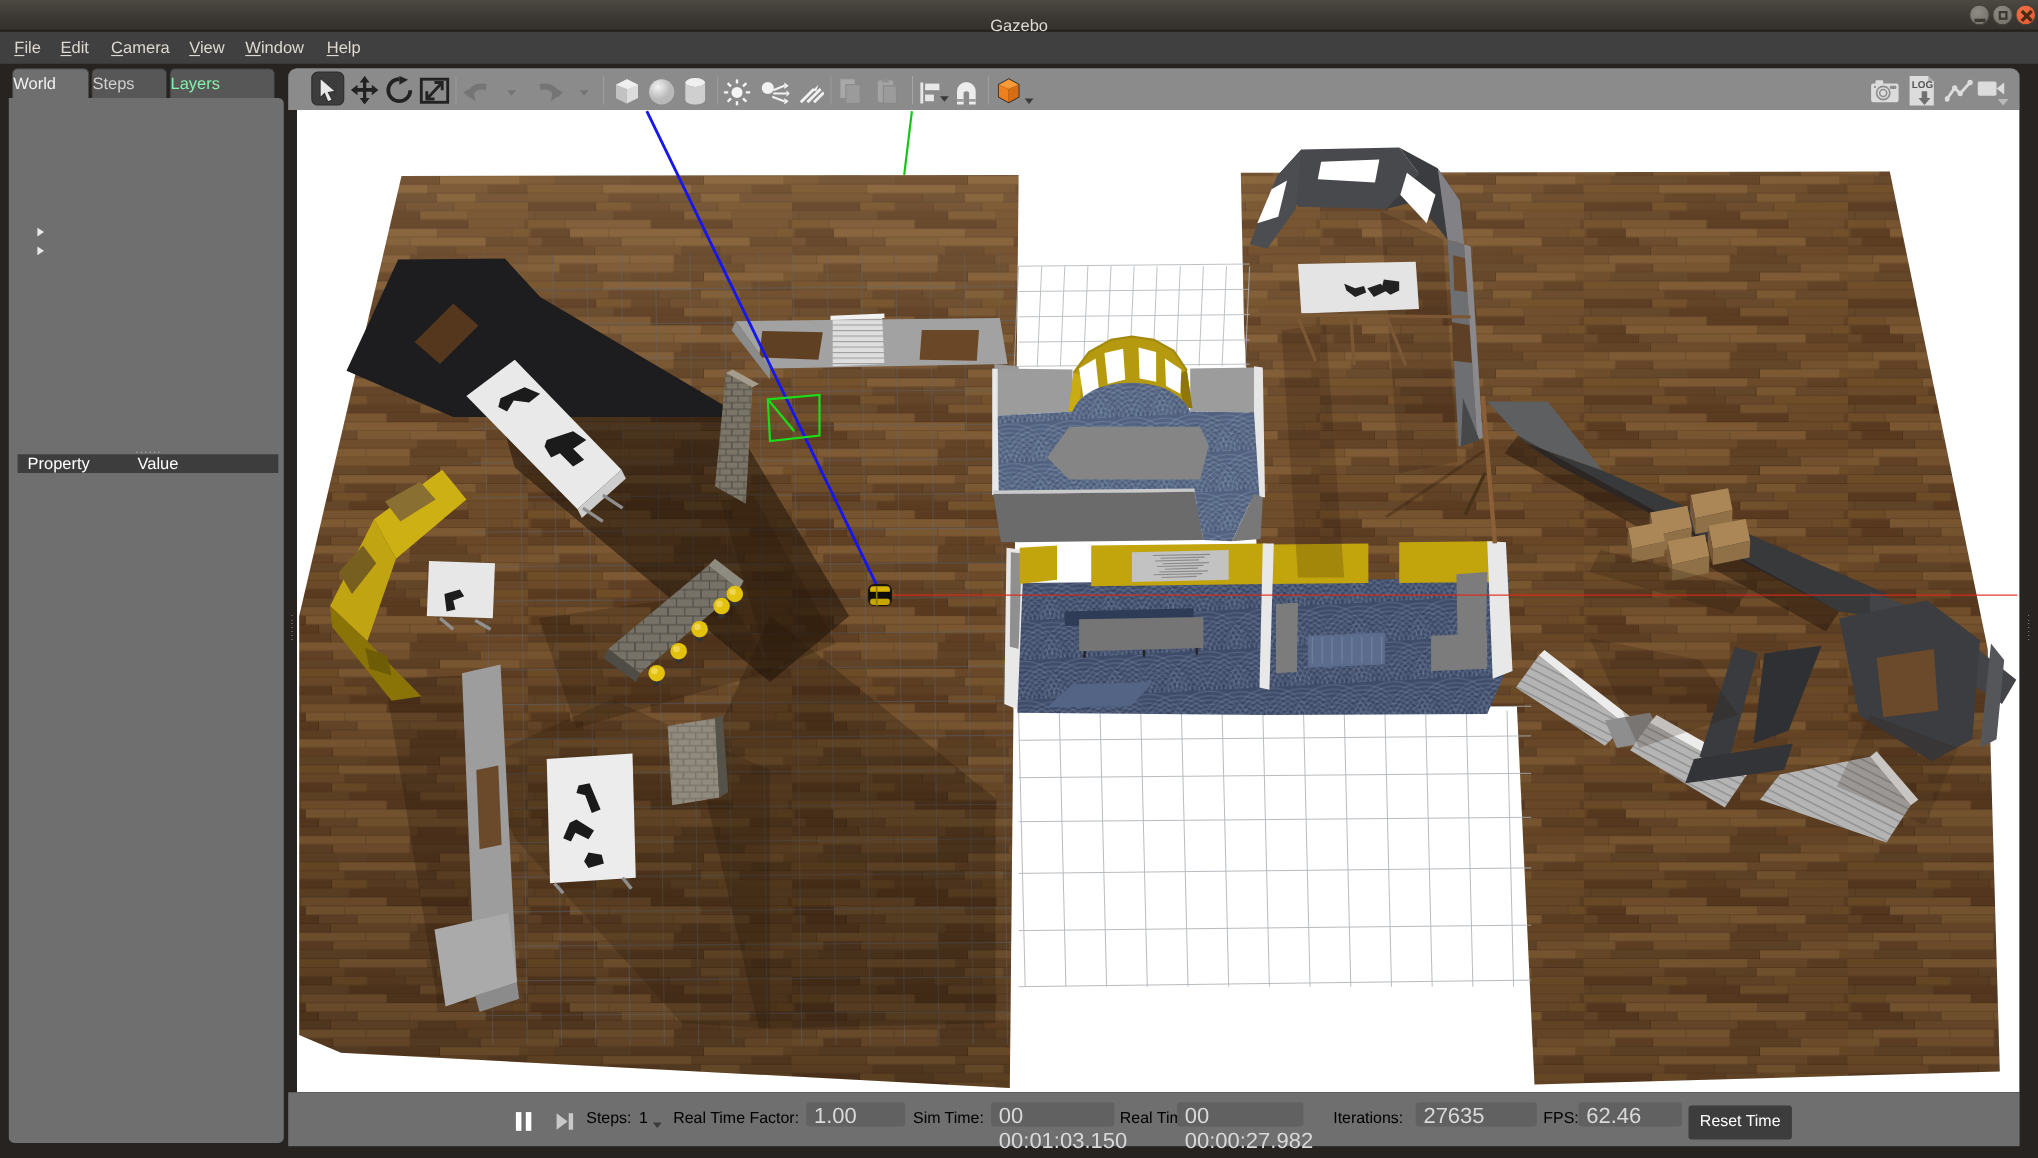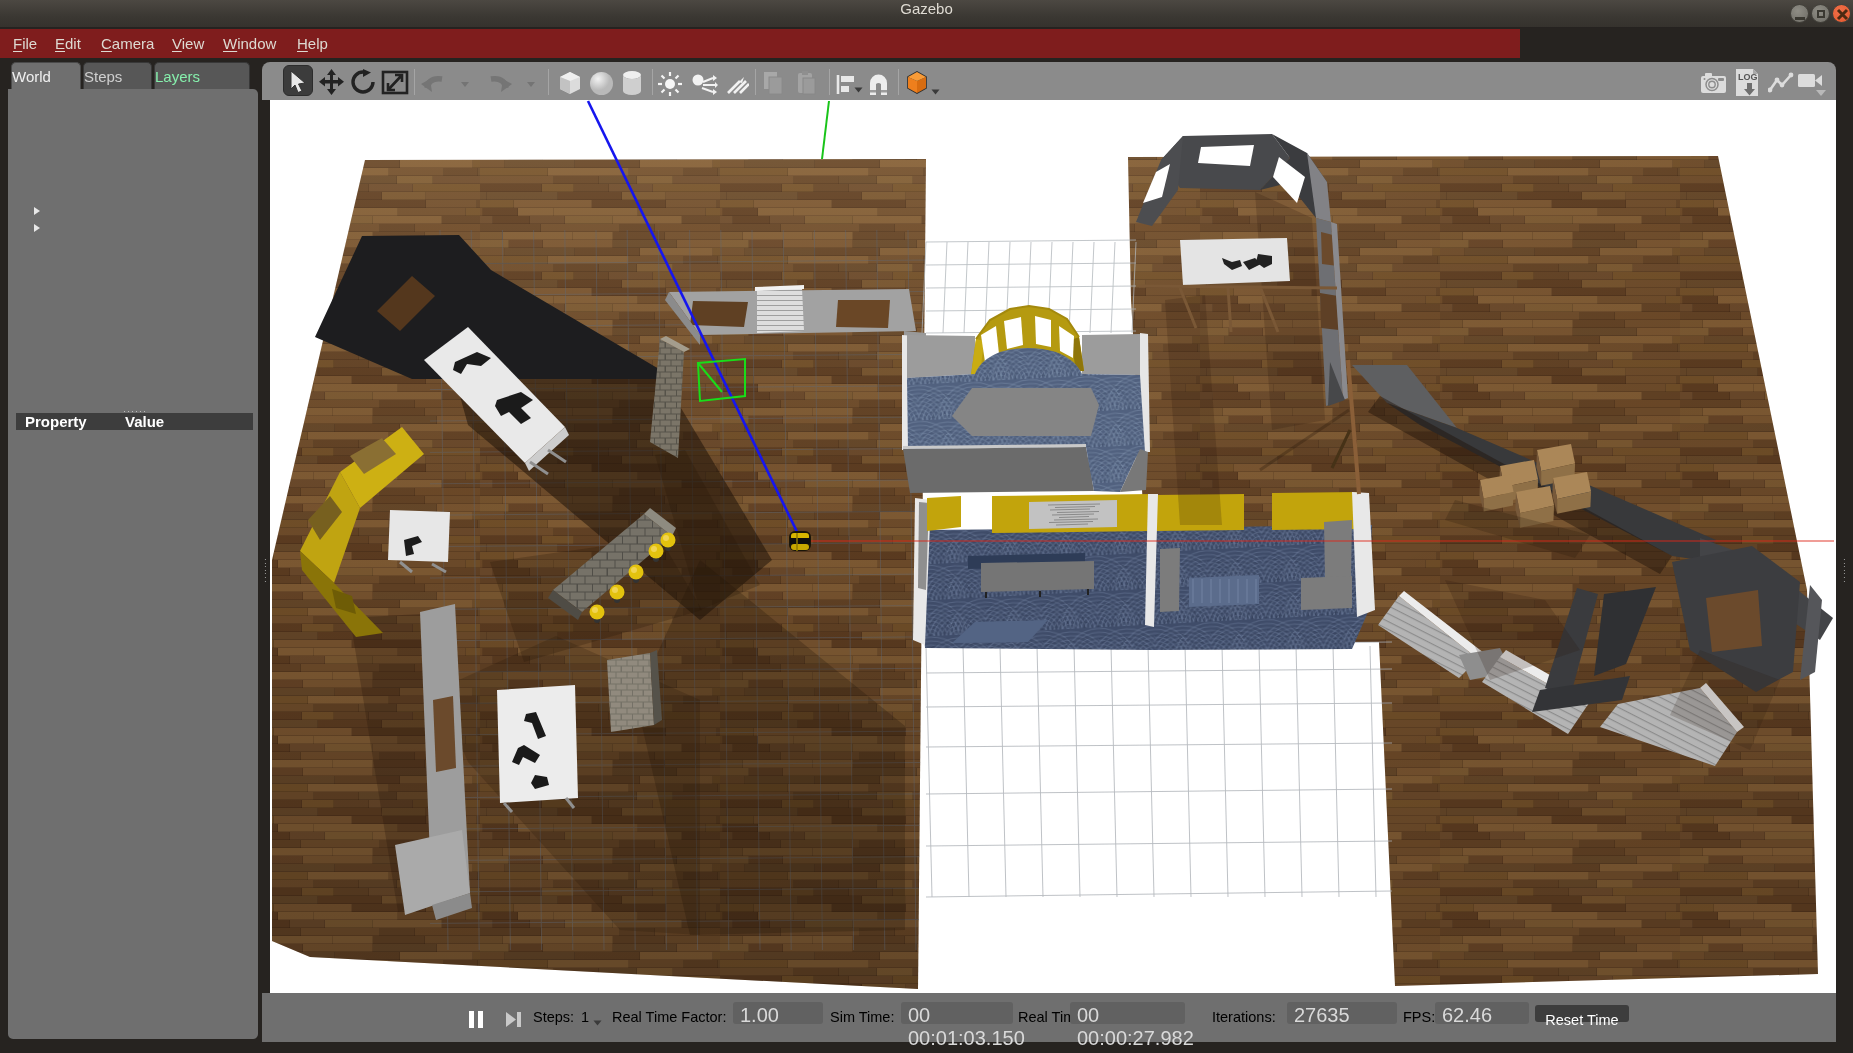--- a/index.html
+++ b/index.html
@@ -1,26 +1,26 @@
 <!DOCTYPE html>
 <html><head><meta charset="utf-8"><style>
 * {margin:0;padding:0;box-sizing:border-box}
 body {width:1853px;height:1053px;position:relative;overflow:hidden;background:#262320;font-family:"Liberation Sans",sans-serif}
 .titlebar {position:absolute;left:0;top:0;width:1853px;height:28px;background:linear-gradient(#4c4842,#3b3833 60%,#35322d);border-bottom:1px solid #252220}
-.title {position:absolute;top:0;width:100%;text-align:center;color:#dfdbd3;font-size:15px}
+.title {position:absolute;top:15px;width:100%;text-align:center;color:#dfdbd3;font-size:15px}
 .wbtn {position:absolute;top:4px;width:19px;height:19px;border-radius:50%;background:radial-gradient(circle at 40% 35%,#8f8d85,#6d6b64);border:1px solid #44423c}
-.menubar {position:absolute;left:0;top:29px;width:1520px;height:29px;background:#7f1d1d}
+.menubar {position:absolute;left:0;top:29px;width:1853px;height:29px;background:#404040}
 .menubar span {position:absolute;top:6px;color:#dedad2;font-size:15px}
 .menubar u {text-decoration:underline;text-underline-offset:2px}
 .tab {position:absolute;top:62px;height:28px;border:1px solid #383838;border-bottom:none;border-radius:5px 5px 0 0;font-size:15px;text-align:left;padding-top:5px}
 .panel {position:absolute;left:8px;top:89px;width:250px;height:950px;background:#6f6f6f;border-radius:0 5px 5px 5px}
 .tree {position:absolute;left:0;top:10px;width:100%;color:#dcdcdc;font-size:15px;line-height:17.2px}
 .tree div {padding-left:37px}
 .tri {position:absolute;width:0;height:0;border-left:6px solid #e8e8e8;border-top:4.5px solid transparent;border-bottom:4.5px solid transparent}
-.prophdr {position:absolute;left:8px;top:324px;width:237px;height:17px;background:#3d3d3d;color:#fff;font-size:15px;font-weight:bold}
+.prophdr {position:absolute;left:8px;top:324px;width:237px;height:17px;background:#3d3d3d;color:#fff;font-size:15px;font-weight:normal}
 .toolbar {position:absolute;left:262px;top:62px;width:1574px;height:38px;background:#8b8b8b;border-radius:8px 8px 0 0}
 .bottombar {position:absolute;left:262px;top:993px;width:1574px;height:49px;background:#6f6f6f}
 .bb-label {position:absolute;top:16px;color:#000000;font-size:14.5px}
 .bb-box {position:absolute;top:9px;height:22px;background:#616161;border-radius:3px;color:#d9d9d9;font-size:20px;padding:2px 12px 0 7px}
 </style></head><body>
 <div class="titlebar">
  <div class="title">Gazebo</div>
  <div class="wbtn" style="left:1790px">
       <div style="position:absolute;left:4px;top:12px;width:10px;height:3px;background:#3a3831"></div>
     </div>
@@ -757,15 +757,15 @@
  <span class="bb-label" style="left:350px">Real Time Factor:</span>
  <div class="bb-box" style="left:471px;width:90px">1.00</div>
  <span class="bb-label" style="left:568px">Sim Time:</span>
  <div class="bb-box" style="left:639px;width:112px">00 00:01:03.150</div>
  <span class="bb-label" style="left:756px">Real Time:</span>
  <div class="bb-box" style="left:808px;width:115px">00 00:00:27.982</div>
  <span class="bb-label" style="left:950px">Iterations:</span>
  <div class="bb-box" style="left:1025px;width:110px">27635</div>
  <span class="bb-label" style="left:1141px">FPS:</span>
  <div class="bb-box" style="left:1173px;width:94px">62.46</div>
- <div style="position:absolute;left:1273px;top:12px;width:94px;height:17px;background:#3d3d3d;border-radius:3px;color:#fff;font-size:14.5px;text-align:center;padding-top:7px">Reset Time</div>
+ <div style="position:absolute;left:1273px;top:12px;width:94px;height:31px;background:#3d3d3d;border-radius:3px;color:#fff;font-size:14.5px;text-align:center;padding-top:7px">Reset Time</div>
 </div>
 <div style="position:absolute;left:264px;top:556px;width:4px;height:28px;color:#b9b9b9;font-size:8px;line-height:3.6px;padding-top:2px">·<br>·<br>·<br>·<br>·<br>·<br>·</div>
 <div style="position:absolute;left:1843px;top:556px;width:4px;height:28px;color:#b9b9b9;font-size:8px;line-height:3.6px;padding-top:2px">·<br>·<br>·<br>·<br>·<br>·<br>·</div>
 </body></html>

